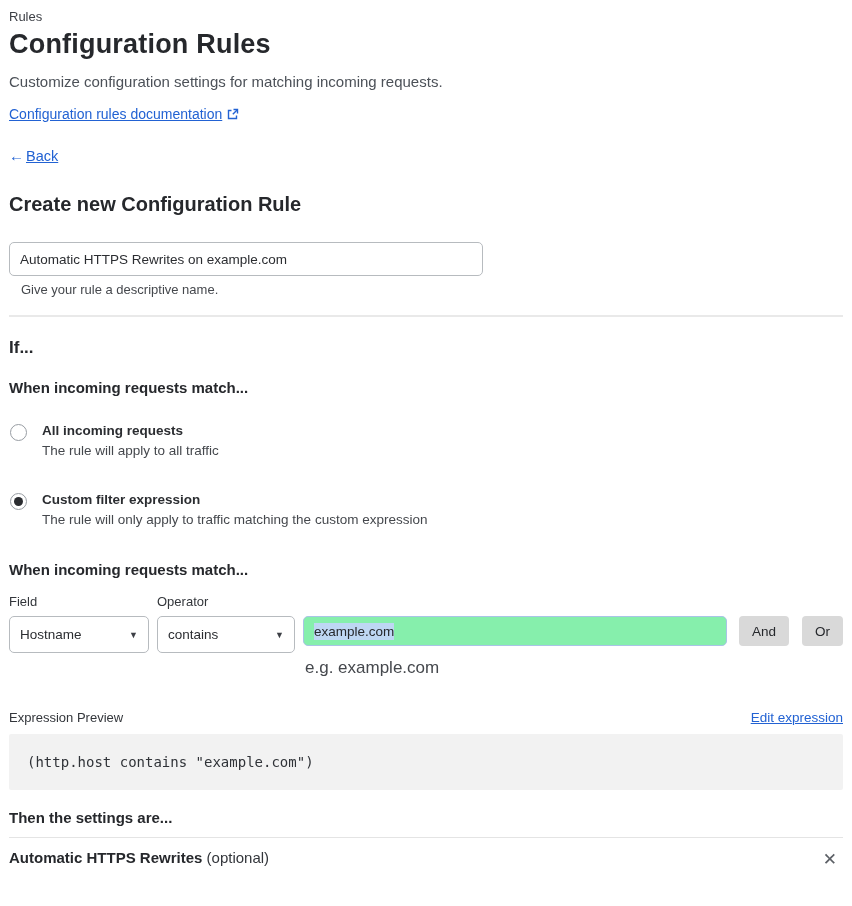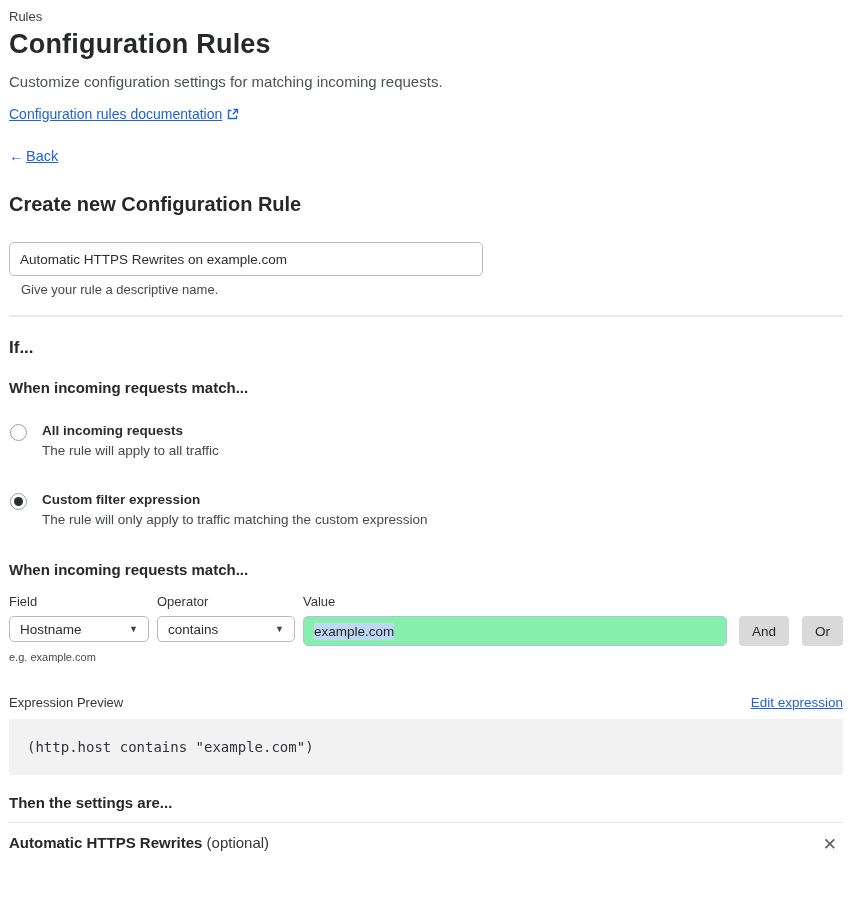--- a/index.html
+++ b/index.html
@@ -56,42 +56,42 @@
   .radio-desc { font-size: 13.5px; color: #45484d; }
 
   
   .builder-heading { font-size: 15px; font-weight: 700; color: #26282c; margin-bottom: 16px; }
   .builder-labels { display: flex; font-size: 13px; color: #33363b; margin-bottom: 7px; }
   .lbl-field { width: 148px; }
   .lbl-operator { width: 146px; }
   .lbl-value { flex: 1; }
   .builder-row { display: flex; align-items: flex-start; margin-bottom: 5px; }
   .select-box {
-    height: 26px; border: 1px solid #b7bbbf; border-radius: 5px; background: #fff;
+    height: 37px; border: 1px solid #b7bbbf; border-radius: 5px; background: #fff;
     display: flex; align-items: center; justify-content: space-between;
     font-size: 13.5px; color: #2b2d31; padding: 0 10px; cursor: pointer;
   }
   .select-field { width: 140px; margin-right: 8px; }
   .select-operator { width: 138px; margin-right: 8px; }
   .chevron { font-size: 9px; color: #3d4046; margin-left: 6px; }
   .value-input {
     flex: 1; height: 30px; margin-right: 12px;
     border: 1px solid #a9c4e6; border-radius: 5px;
     background: #86efac;
     display: flex; align-items: center; padding: 0 10px;
     font-size: 13.5px; color: #26282c; font-weight: 500;
   }
   .value-input .selected-text { background: #bed7f3; padding: 1px 0; }
   .logic-btn {
     height: 30px; border: none; border-radius: 4px; background: #d9d9d9;
     color: #26282c; font-size: 13.5px; font-family: "Liberation Sans", sans-serif;
     padding: 0 13px; cursor: pointer;
   }
   .logic-btn + .logic-btn { margin-left: 13px; }
-  .value-help { font-size: 11px; color: #45484d; margin-bottom: 32px; }
+  .value-help { font-size: 17px; color: #45484d; margin-left: 296px; margin-bottom: 32px; }
 
   
   .preview-row { display: flex; justify-content: space-between; align-items: center; margin-bottom: 9px; }
   .preview-label { font-size: 13px; color: #33363b; }
   .edit-link { font-size: 13.5px; }
   .code-box {
     background: #f2f2f2; border-radius: 2px;
     padding: 19px 18px; margin-bottom: 19px;
   }
   .code-box code {
@@ -161,21 +161,20 @@
       <div class="radio-label">Custom filter expression</div>
       <div class="radio-desc">The rule will only apply to traffic matching the custom expression</div>
     </div>
   </div>
 
   <div class="builder-heading">When incoming requests match...</div>
 
   <div class="builder-labels">
     <div class="lbl-field">Field</div>
     <div class="lbl-operator">Operator</div>
-    <div class="lbl-value">Value</div>
   </div>
 
   <div class="builder-row">
     <div class="select-box select-field">
       <span>Hostname</span>
       <span class="chevron">▼</span>
     </div>
     <div class="select-box select-operator">
       <span>contains</span>
       <span class="chevron">▼</span>

